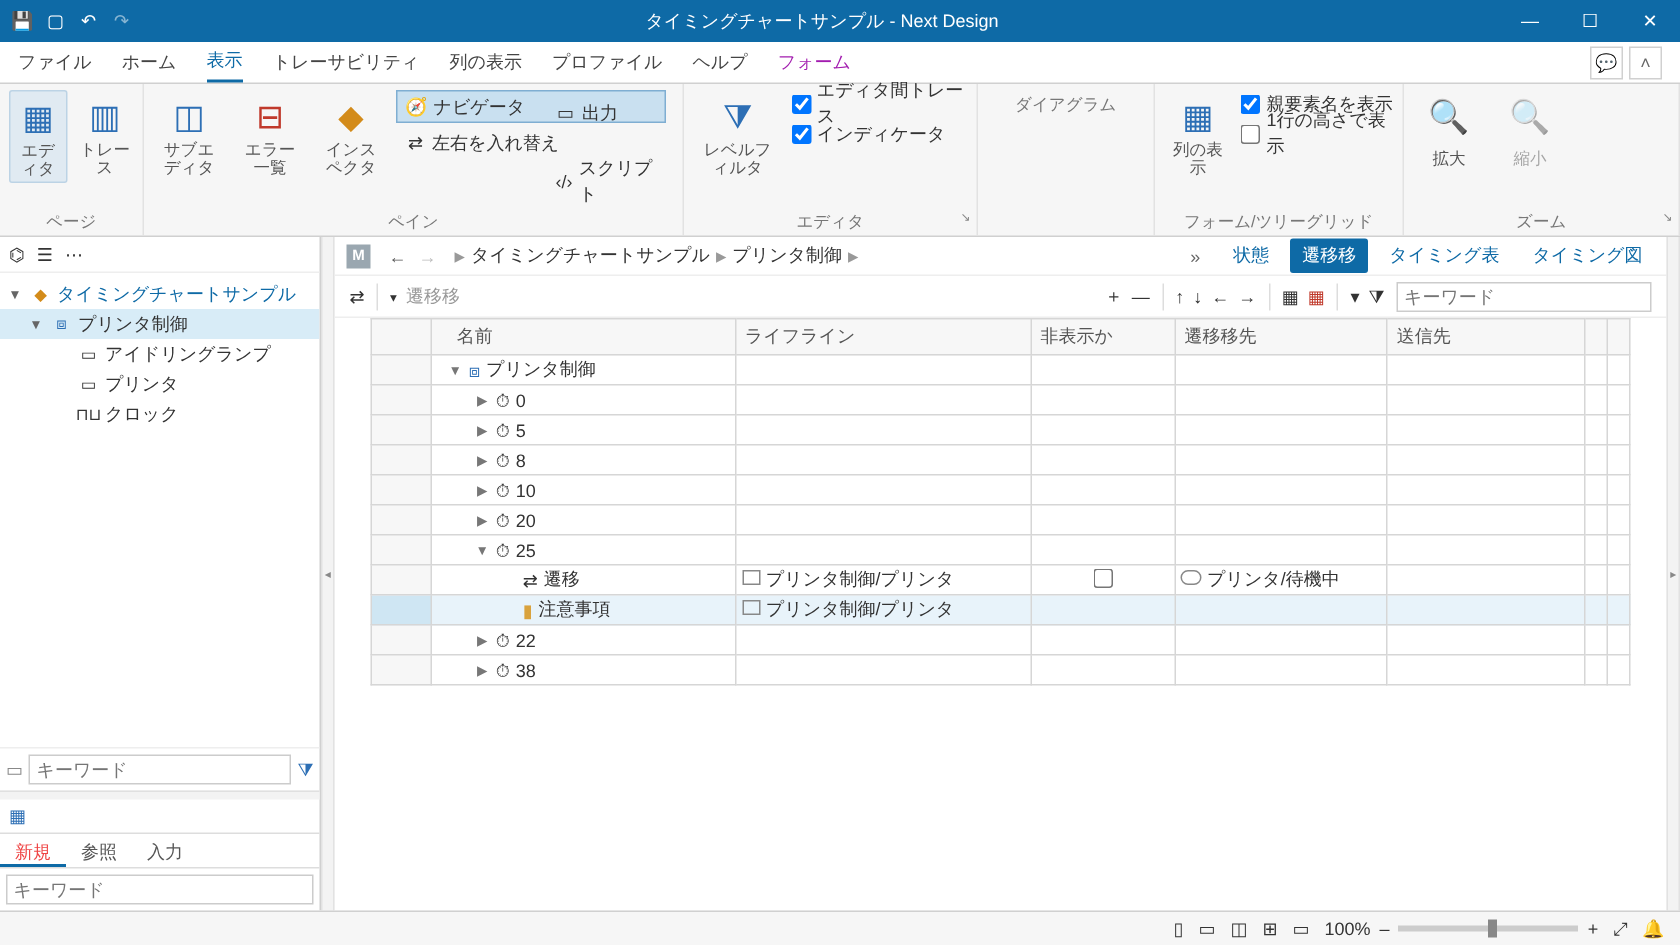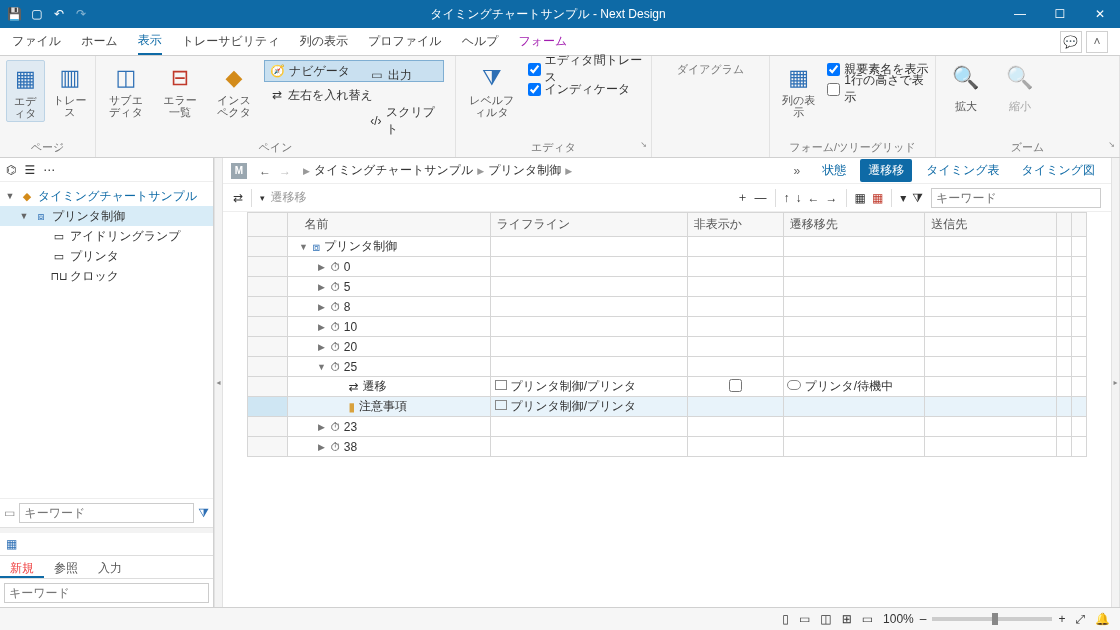--- a/index.html
+++ b/index.html
@@ -504,21 +504,21 @@
               <td></td>
               <td></td>
               <td></td>
             </tr>
             <tr>
               <td class="gutter"></td>
               <td class="namecell">
                 <div class="inner" style="padding-left:28px">
                   <span class="arrow">▶</span>
                   <span>⏱</span>
-                  <span>23</span>
+                  <span>22</span>
                 </div>
               </td>
               <td style="padding:0 4px"></td>
               <td style="text-align:center"></td>
               <td style="padding:0 4px"></td>
               <td></td>
               <td></td>
               <td></td>
             </tr>
             <tr>

